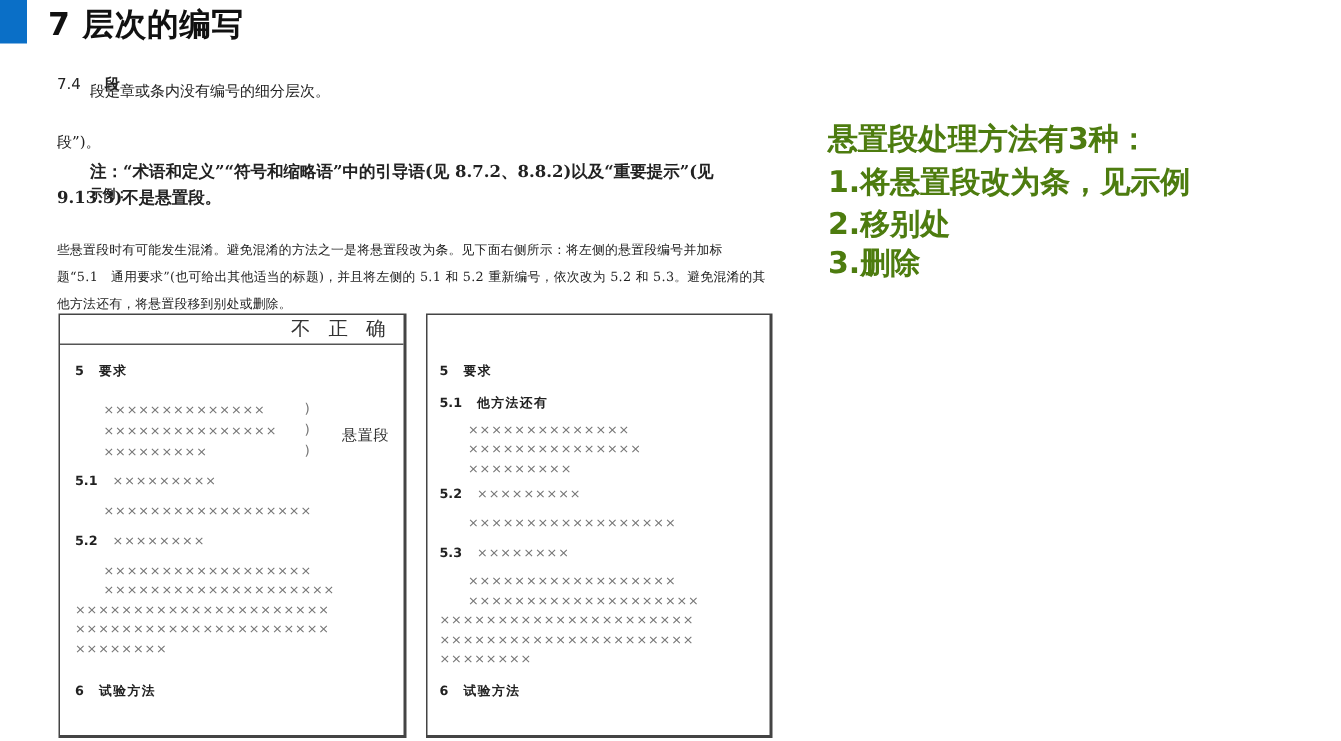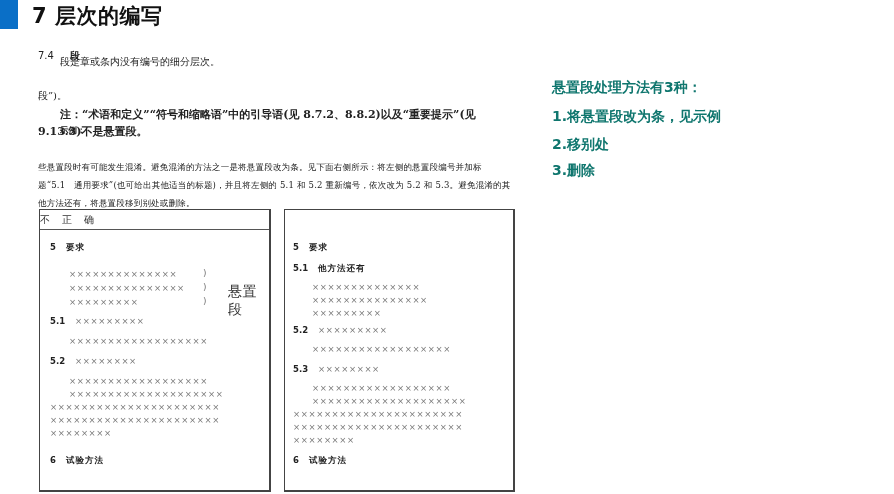--- a/index.html
+++ b/index.html
@@ -10,28 +10,28 @@
            font-size:21px; color:#111; letter-spacing:0.5px; }
   .subhead { position:absolute; left:38px; top:49px; font-family:"DejaVu Sans", sans-serif; font-size:10px; color:#222; }
   .subhead span { margin-right:16px; }
   .para { position:absolute; left:38px; width:480px; font-size:10px; line-height:17px; color:#222; }
   .para .ind { display:inline-block; width:22px; }
   .note { font-size:11px; }
   .ex-label { font-weight:bold; font-size:8.5px; }
   .ex-para { font-size:8.5px; line-height:18px; letter-spacing:0.2px; }
 
   .box { position:absolute; top:209px; height:280px; border:1.5px solid #444; border-right-width:2px; border-bottom-width:2.5px; background:#fff; font-family:"DejaVu Sans", sans-serif; }
-  .box-head { height:19px; border-bottom:1.5px solid #555; text-align:left; font-size:10px; line-height:19px; letter-spacing:12px; color:#333; }
+  .box-head { height:19px; border-bottom:1.5px solid #555; text-align:right; font-size:13px; line-height:19px; letter-spacing:12px; color:#333; }
   .line { position:absolute; font-size:8.5px; white-space:nowrap; color:#777; letter-spacing:0.6px; }
   .h { color:#222; font-weight:bold; letter-spacing:1px; }
   .num { color:#222; font-weight:bold; margin-right:10px; letter-spacing:0; }
   .brace { position:absolute; font-size:9px; color:#777; }
-  .dangling { position:absolute; font-size:14px; color:#333; letter-spacing:0.5px; }
+  .dangling { position:absolute; font-size:10px; color:#333; letter-spacing:0.5px; }
 
-  .side { position:absolute; left:552px; font-family:"DejaVu Sans", sans-serif; font-weight:bold; color:#0f766e; font-size:14px; }
+  .side { position:absolute; left:552px; font-family:"DejaVu Sans", sans-serif; font-weight:bold; color:#4d7c0f; font-size:20px; }
 </style>
 </head>
 <body>
 
 <div class="accent-bar"></div>
 <div class="title">7 层次的编写</div>
 <div class="subhead">
   <span>7.4</span><b>段</b>
 </div>
 

